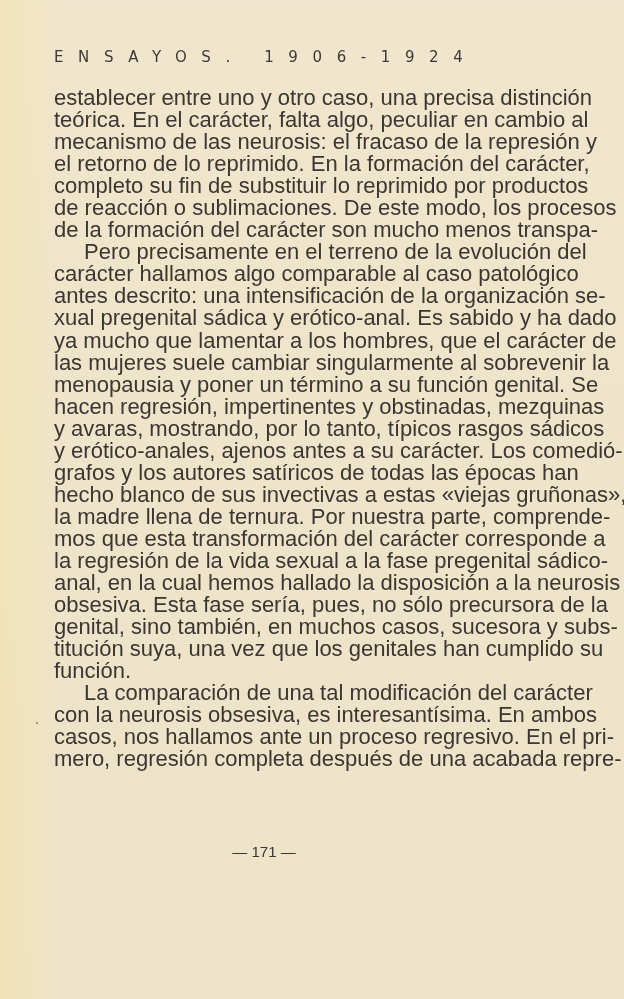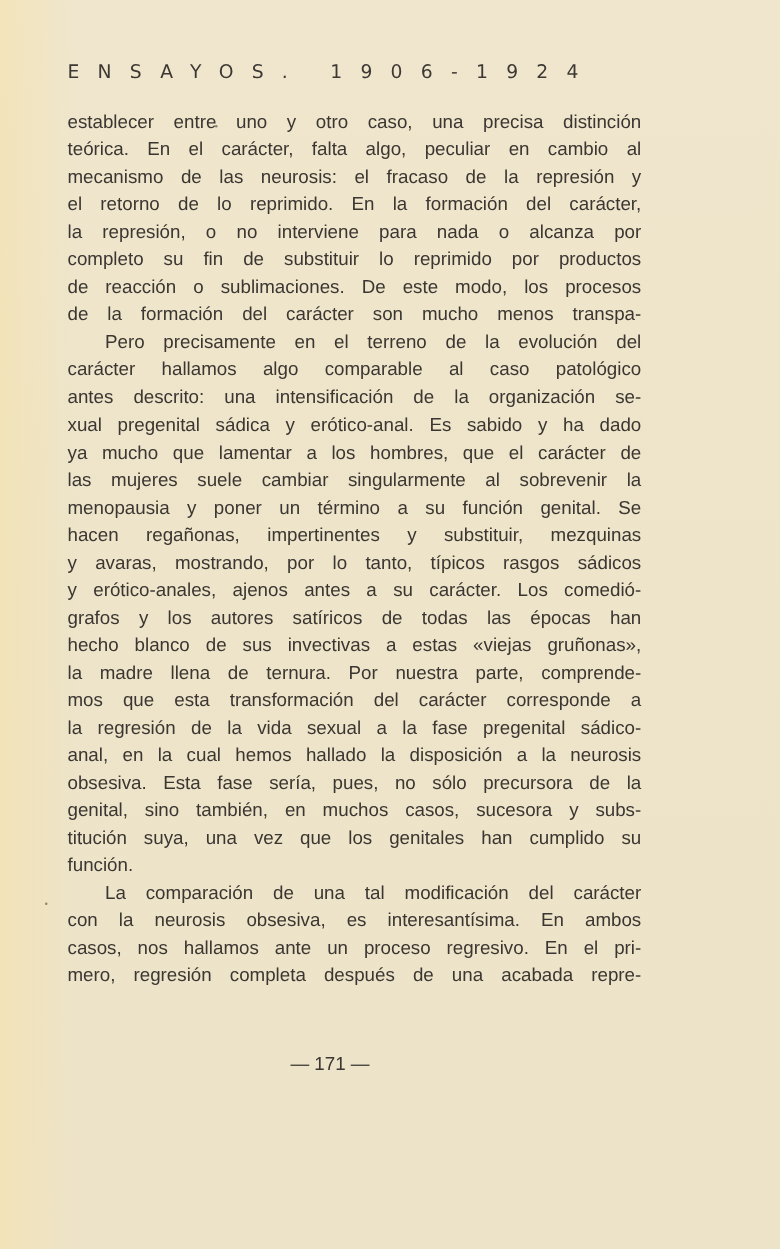--- a/index.html
+++ b/index.html
@@ -22,21 +22,21 @@
       font-family: "DejaVu Sans", sans-serif;
       font-size: 15px;
       letter-spacing: 14.6px;
       color: #3d3833;
       white-space: nowrap;
     }
     .text-block {
       position: absolute;
       top: 87px; left: 54px;
       width: 459px;
-      font-size: 15px;
+      font-size: 22px;
       line-height: 22.05px;
     }
     .line {
       display: block;
       white-space: nowrap;
       text-align: justify;
       text-align-last: justify;
       height: 22.05px;
     }
     .line.last { text-align-last: left; }
@@ -58,34 +58,33 @@
 
 <div class="page">
   <div class="running-head">ENSAYOS. 1906-1924</div>
 
   <div class="text-block" id="text-block">
       <div class="paragraph">
         <span class="line">establecer entre uno y otro caso, una precisa distinción</span>
         <span class="line">teórica. En el carácter, falta algo, peculiar en cambio al</span>
         <span class="line">mecanismo de las neurosis: el fracaso de la represión y</span>
         <span class="line">el retorno de lo reprimido. En la formación del carácter,</span>
-        <span class="line">la represión, o no interviene para nada o alcanza por</span>
         <span class="line">completo su fin de substituir lo reprimido por productos</span>
         <span class="line">de reacción o sublimaciones. De este modo, los procesos</span>
         <span class="line">de la formación del carácter son mucho menos transpa-</span>
       </div>
       <div class="paragraph">
         <span class="line indent">Pero precisamente en el terreno de la evolución del</span>
         <span class="line">carácter hallamos algo comparable al caso patológico</span>
         <span class="line">antes descrito: una intensificación de la organización se-</span>
         <span class="line">xual pregenital sádica y erótico-anal. Es sabido y ha dado</span>
         <span class="line">ya mucho que lamentar a los hombres, que el carácter de</span>
         <span class="line">las mujeres suele cambiar singularmente al sobrevenir la</span>
         <span class="line">menopausia y poner un término a su función genital. Se</span>
-        <span class="line">hacen regañonas, impertinentes y substituir, mezquinas</span>
+        <span class="line">hacen regresión, impertinentes y obstinadas, mezquinas</span>
         <span class="line">y avaras, mostrando, por lo tanto, típicos rasgos sádicos</span>
         <span class="line">y erótico-anales, ajenos antes a su carácter. Los comedió-</span>
         <span class="line">grafos y los autores satíricos de todas las épocas han</span>
         <span class="line">hecho blanco de sus invectivas a estas «viejas gruñonas»,</span>
         <span class="line">la madre llena de ternura. Por nuestra parte, comprende-</span>
         <span class="line">mos que esta transformación del carácter corresponde a</span>
         <span class="line">la regresión de la vida sexual a la fase pregenital sádico-</span>
         <span class="line">anal, en la cual hemos hallado la disposición a la neurosis</span>
         <span class="line">obsesiva. Esta fase sería, pues, no sólo precursora de la</span>
         <span class="line">genital, sino también, en muchos casos, sucesora y subs-</span>

